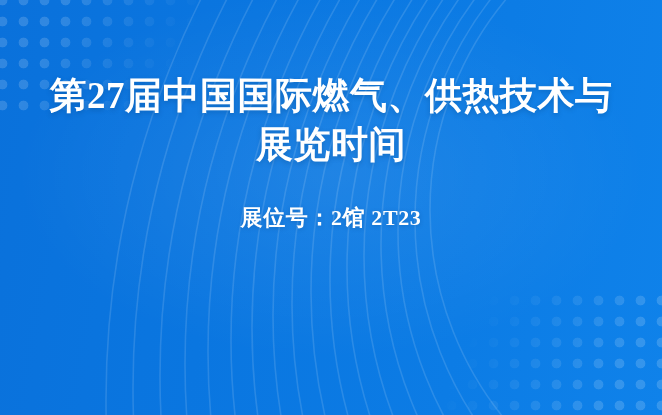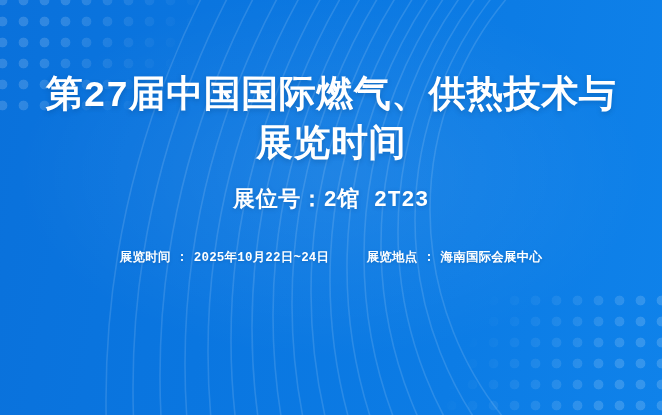--- a/index.html
+++ b/index.html
@@ -7,21 +7,21 @@
     padding: 0;
     background: #0a78e0;
   }
 
   #banner {
     position: relative;
     width: 662px;
     height: 415px;
     overflow: hidden;
     background: linear-gradient(100deg, #0a71db 0%, #0a76e0 35%, #0c7ce5 70%, #0f82ea 100%);
-    font-family: Liberation Mono, monospace;
+    font-family: Liberation Serif, serif;
     -webkit-font-smoothing: antialiased;
   }
 
   
   .arcs {
     position: absolute;
     inset: 0;
     pointer-events: none;
   }
   .arcs svg { display: block; width: 100%; height: 100%; }
@@ -78,21 +78,21 @@
     font-size: 37px;
     font-weight: bold;
     line-height: 1.32;
     letter-spacing: 0.5px;
     text-shadow: 0 2px 5px rgba(4, 58, 115, 0.30);
     margin: 0;
   }
   .title-line { display: block; white-space: nowrap; }
 
   .booth {
-    margin-top: 14px;
+    margin-top: 33px;
     font-size: 22px;
     font-weight: bold;
     letter-spacing: 0.6px;
     text-shadow: 0 1px 4px rgba(4, 58, 115, 0.28);
   }
 
   .meta {
     margin-top: 35px;
     font-size: 12.5px;
     font-weight: bold;
@@ -137,20 +137,15 @@
 
   <div class="content">
 
     <h1 class="title">
       <span class="title-line">第27届中国国际燃气、供热技术与</span>
       <span class="title-line">展览时间</span>
     </h1>
 
     <div class="booth">展位号：2馆 2T23</div>
 
-    <div class="meta">
-      <span>展览时间 : 2025年10月22日~24日</span>
-      <span class="meta-gap"></span>
-      <span>展览地点 : 海南国际会展中心</span>
-    </div>
 
   </div>
 </div>
 
 </body></html>

